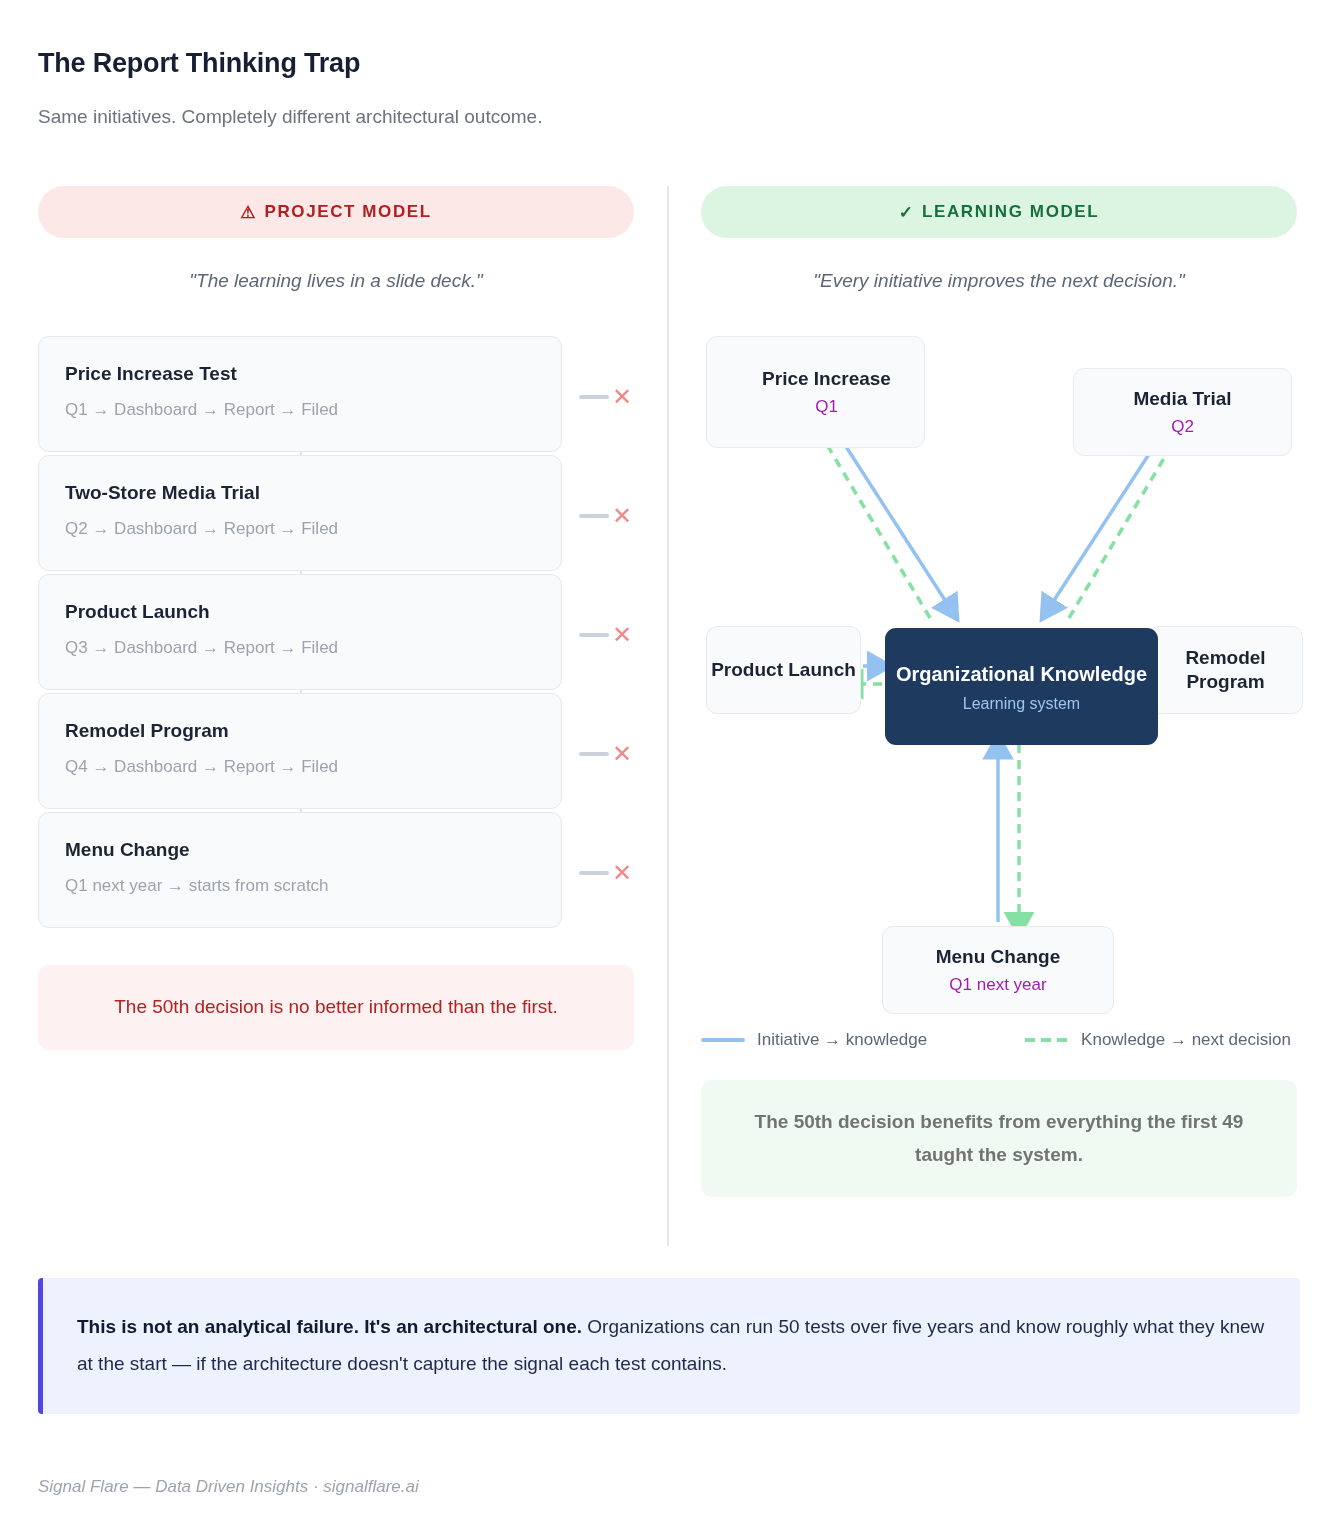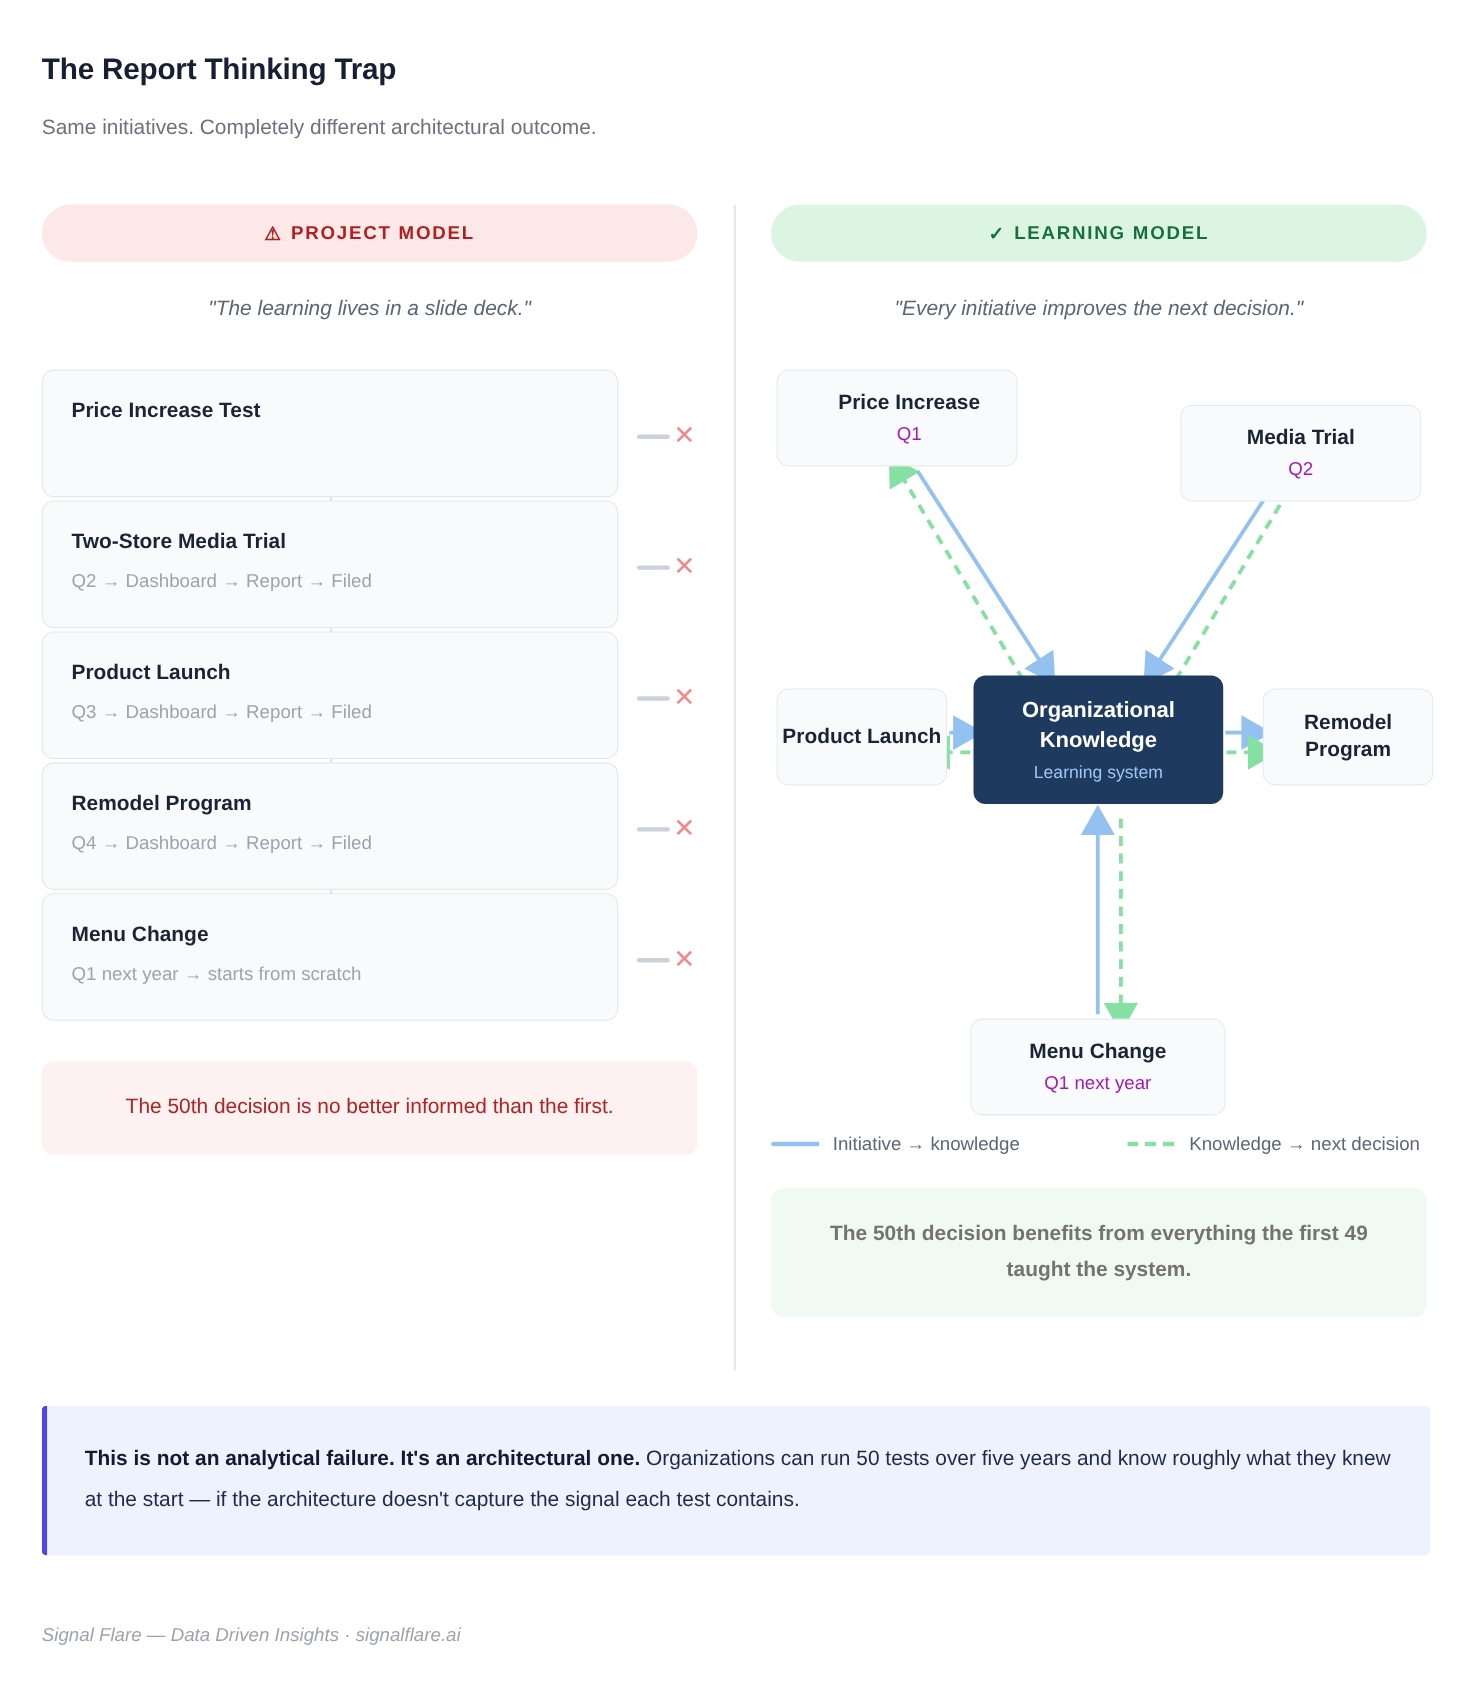--- a/index.html
+++ b/index.html
@@ -207,25 +207,25 @@
     font-size: 20px;
     line-height: 1.35;
   }
   .node-center .node-sub {
     color: #9dc6f0;
     font-size: 16px;
     margin-top: 7px;
   }
 
   
-  #node-price     { left: 5px;   top: 0px;   width: 219px; height: 88px; padding-left: 22px; }
+  #node-price     { left: 5px;   top: 0px;   width: 219px; height: 112px; padding-left: 22px; }
   #node-media     { left: 372px; top: 0px;   width: 219px; height: 88px; margin-top: 32px; }
   #node-product   { left: 5px;   top: 290px; width: 155px; height: 88px; }
   #node-remodel   { left: 447px; top: 290px; width: 155px; height: 88px; }
-  #node-knowledge { left: 184px; top: 278px; width: 227px; height: 117px; padding: 0 8px; }
+  #node-knowledge { left: 184px; top: 292px; width: 273px; height: 117px; padding: 0 8px; }
   #node-menu      { left: 181px; top: 590px; width: 232px; height: 88px; }
 
   .legend {
     position: absolute;
     left: 0; top: 694px;
     width: 620px;
     display: flex;
     align-items: center;
     white-space: nowrap;
     overflow: hidden;
@@ -291,20 +291,21 @@
       <span>PROJECT MODEL</span>
     </div>
 
     <div class="quote">"The learning lives in a slide deck."</div>
 
     <div class="cards">
 
       <div class="card-row">
         <div class="card">
           <div class="card-title">Price Increase Test</div>
+          <div class="card-sub">Q1 → Dashboard → Report → Filed</div>
         </div>
         <div class="card-connector"></div>
         <div class="deadend">
           <span class="dash"></span>
           <span class="cross">✕</span>
         </div>
       </div>
 
       <div class="card-row">
         <div class="card">

